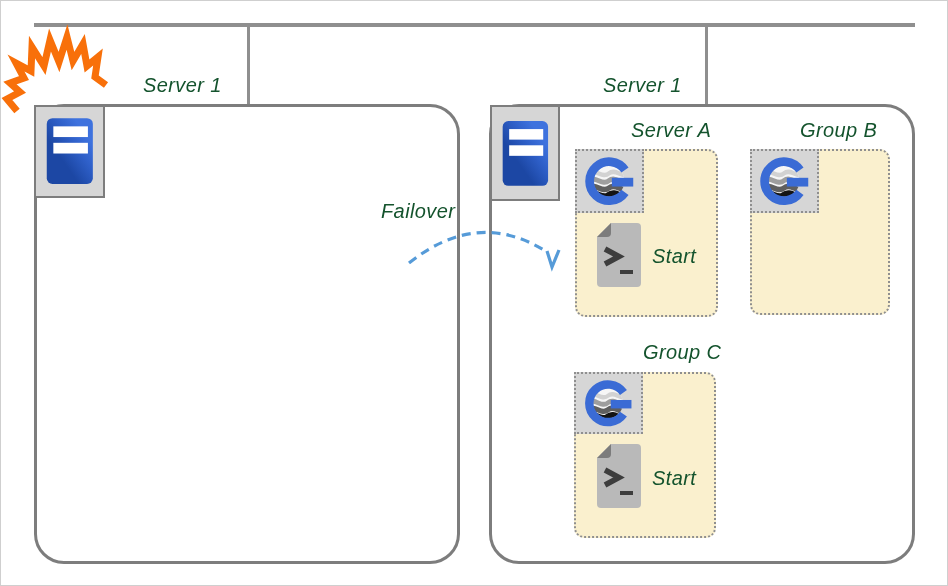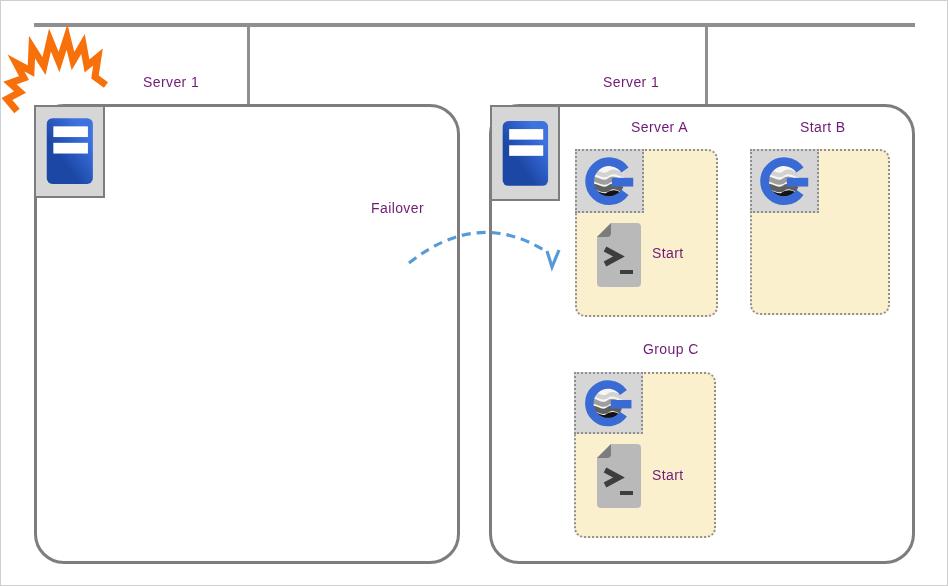--- a/index.html
+++ b/index.html
@@ -14,24 +14,24 @@
   .net-v{width:3px;height:80px;top:24px;background:#8f8f8f;z-index:1;}
   .net-v.v1{left:246px;}
   .net-v.v2{left:704px;}
   
   .server-box{
     background:#ffffff;border:3px solid #7d7d7d;border-radius:30px;z-index:2;box-sizing:border-box;
   }
   .server-box.s1{left:33px;top:103px;width:426px;height:460px;}
   .server-box.s2{left:488px;top:103px;width:426px;height:460px;}
   
-  .lbl{color:#701a75;font-size:14px;letter-spacing:0.4px;white-space:nowrap;z-index:4;line-height:1.15;}
+  .lbl{color:#14532d;font-size:20px;letter-spacing:0.4px;white-space:nowrap;z-index:4;line-height:1.15;font-style:italic;}
   .server1-label{left:142px;top:73px;}
   .server2-label{left:602px;top:73px;}
-  .failover-label{left:370px;top:199px;text-align:right;}
+  .failover-label{left:380px;top:199px;text-align:right;}
   .group-a-label{left:630px;top:118px;}
   .group-b-label{left:799px;top:118px;}
   .group-c-label{left:631px;top:340px;margin-left:11px;}
   .start-a-label{left:651px;top:244px;}
   .start-c-label{left:651px;top:466px;}
   
   .machine{
     background:#d6d6d6;border:2.5px solid #7d7d7d;box-sizing:border-box;z-index:5;
     display:flex;align-items:center;justify-content:center;
   }
@@ -146,21 +146,21 @@
   <div class="abs glogo ia">
     <svg>
         <use href="#sym-glogo"></use>
       </svg>
   </div>
   <svg class="abs script sa" viewBox="0 0 46 66">
       <use href="#sym-script"></use>
     </svg>
   <div class="abs lbl start-a-label">Start</div>
 
-  <div class="abs lbl group-b-label">Start B</div>
+  <div class="abs lbl group-b-label">Group B</div>
   <div class="abs group-box gb"></div>
   <div class="abs glogo ib">
     <svg>
         <use href="#sym-glogo"></use>
       </svg>
   </div>
 
   <div class="abs lbl group-c-label">Group C</div>
   <div class="abs group-box gc"></div>
   <div class="abs glogo ic">

